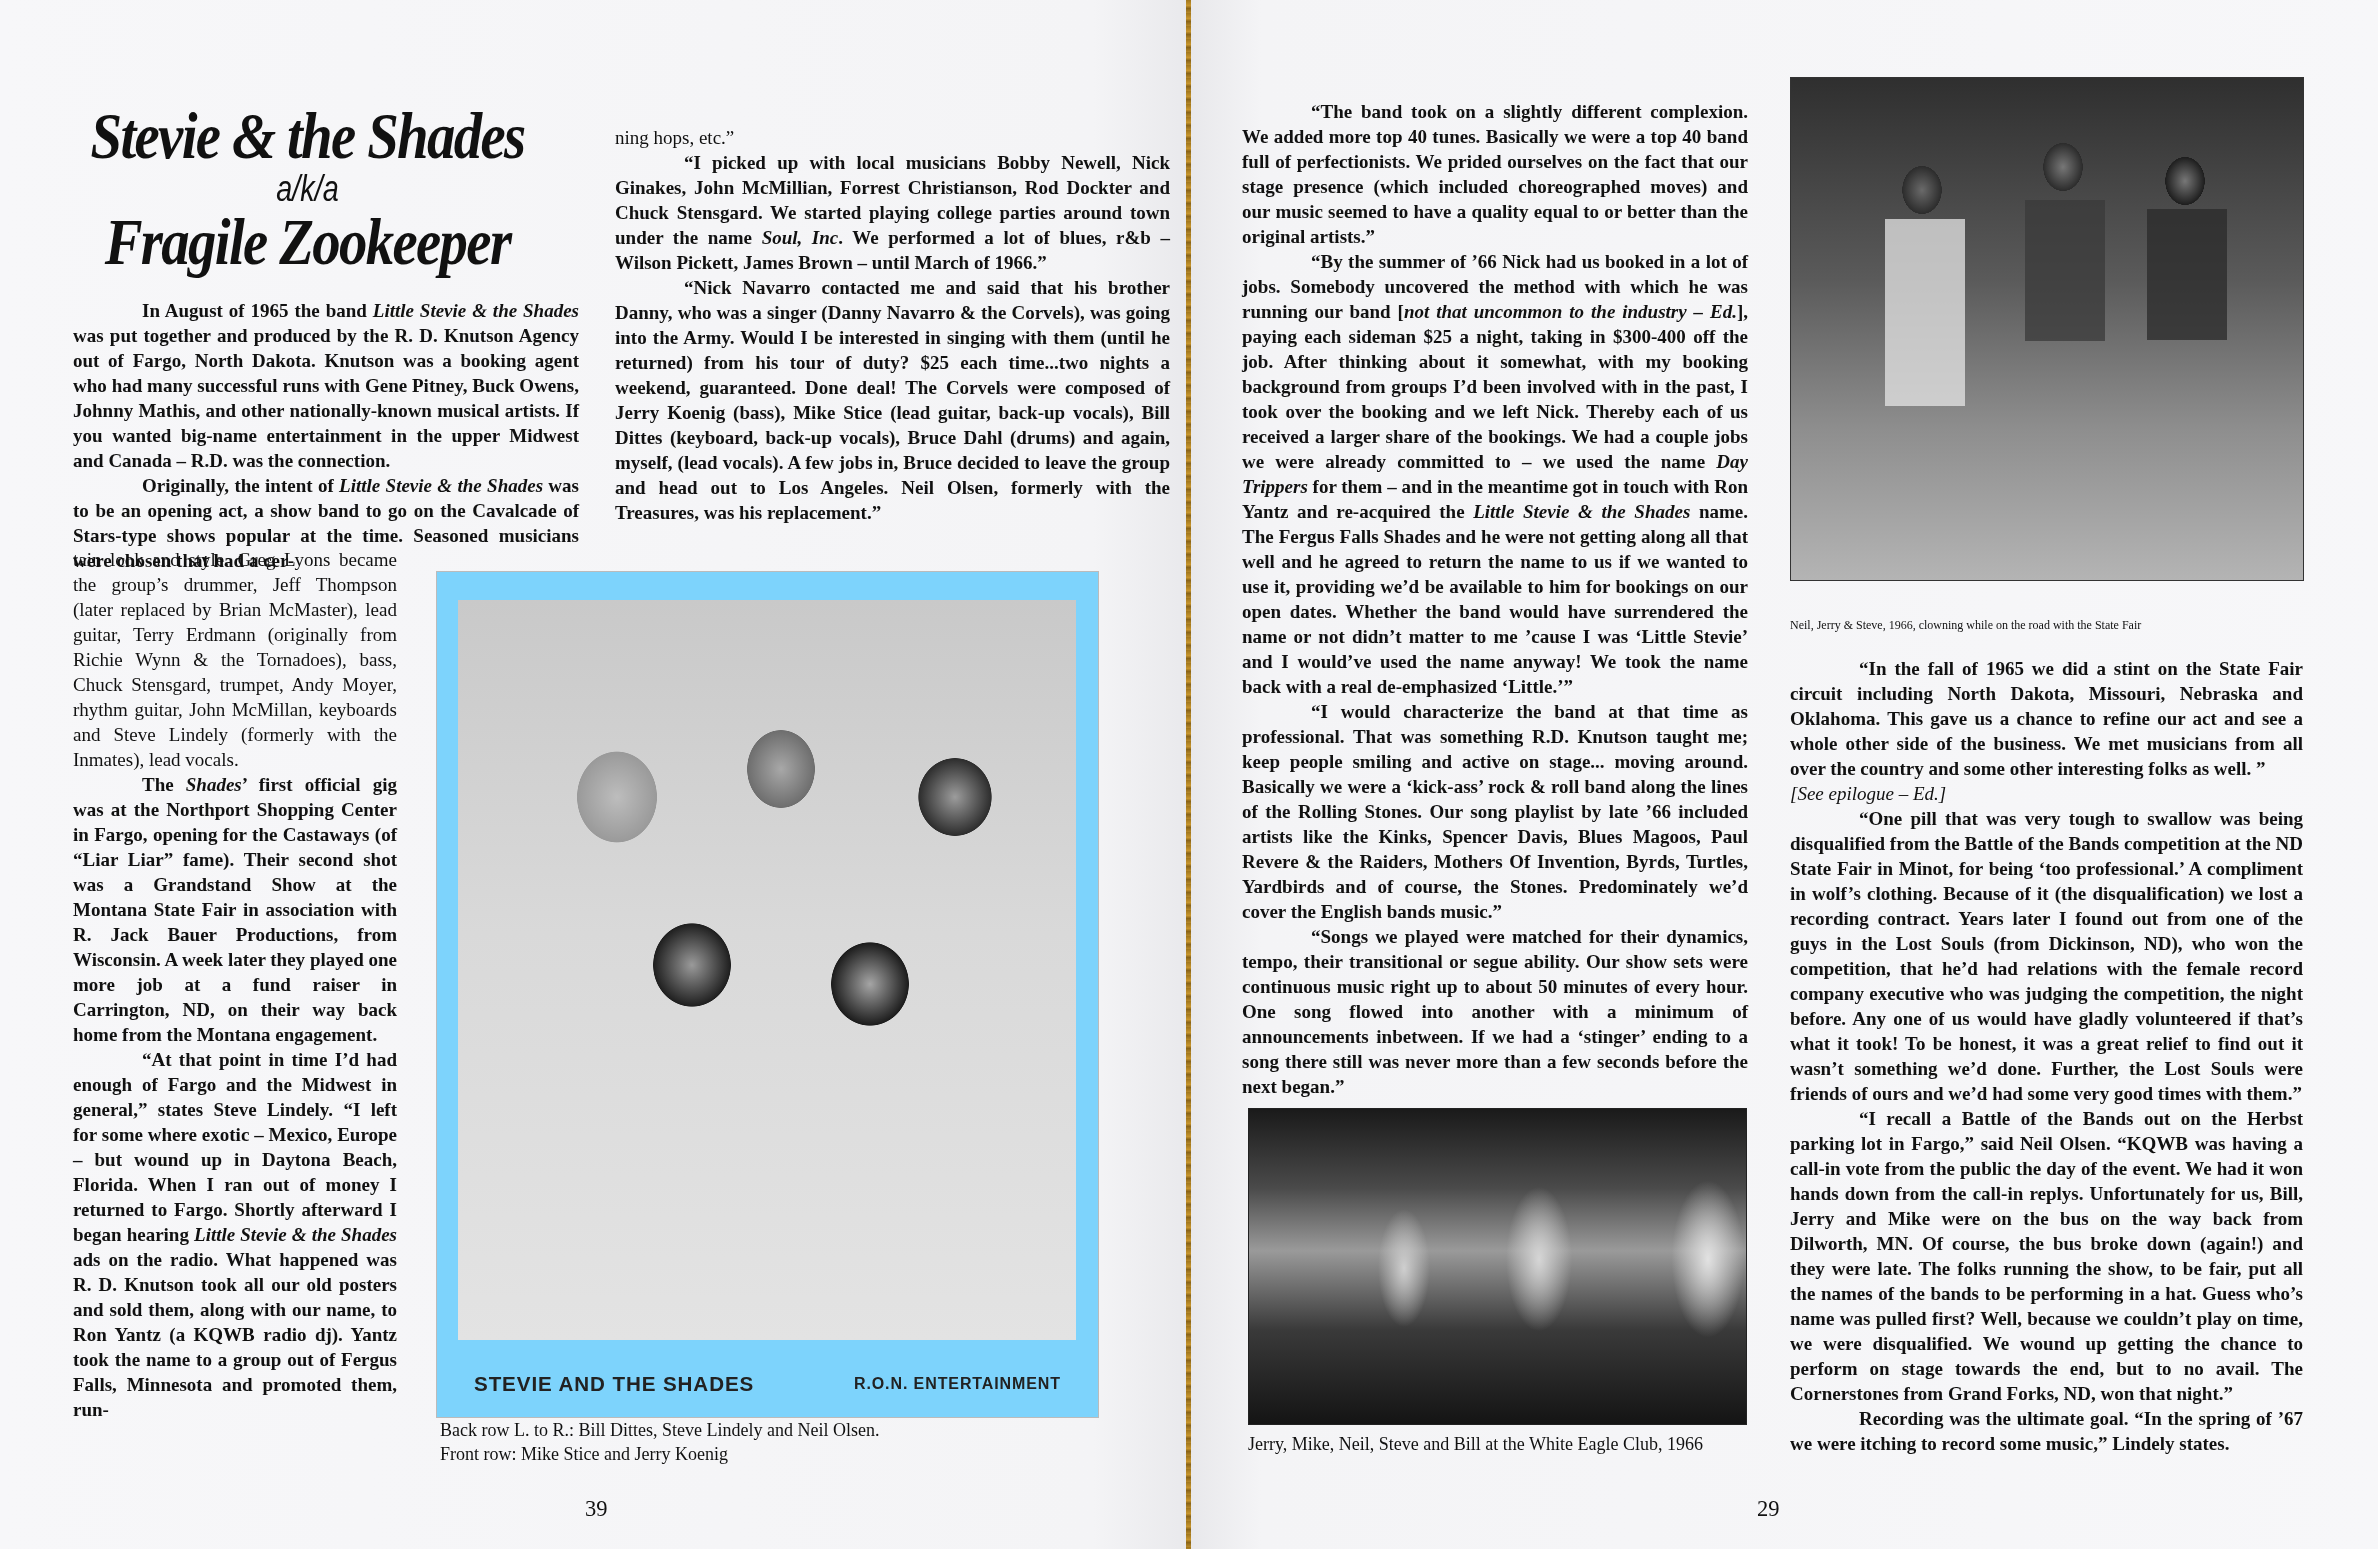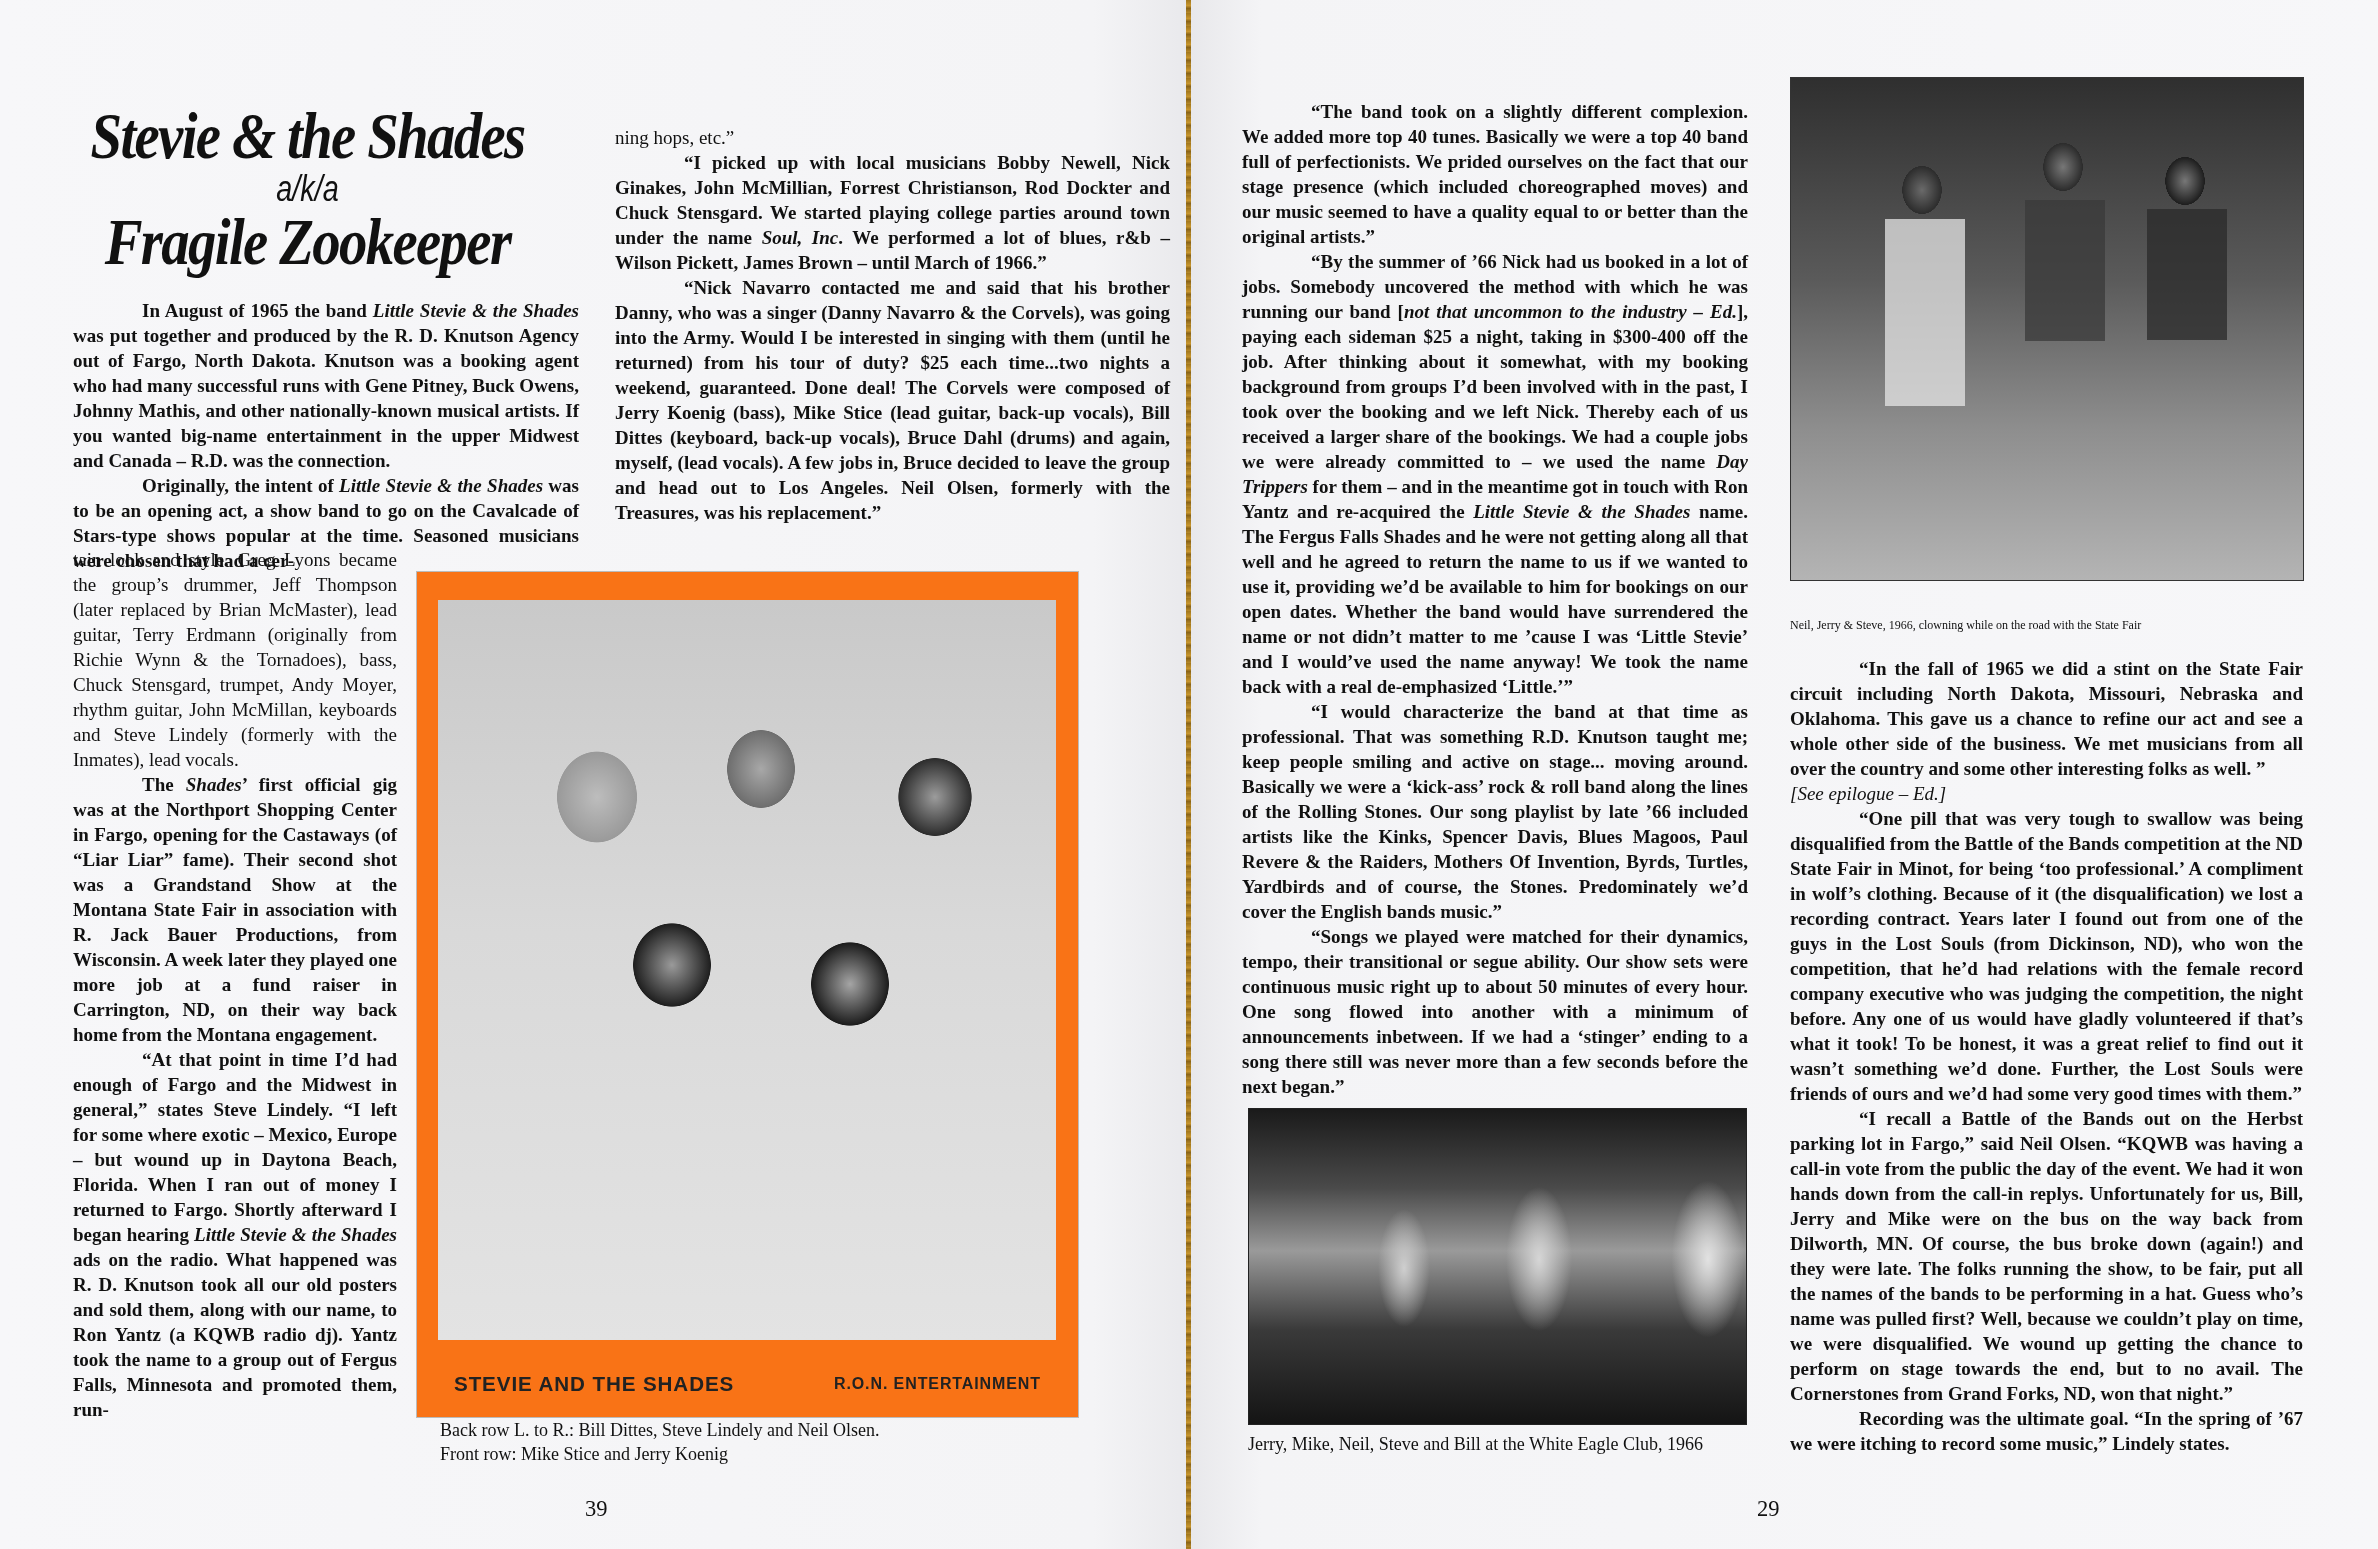--- a/index.html
+++ b/index.html
@@ -31,22 +31,22 @@
   .col p.ind { text-indent: 69px; font-weight: bold; }
   .col .it { font-style: italic; }
   .col-l1 { left: 73px; top: 298px; width: 506px; }
   .col-l1b { left: 73px; top: 547px; width: 324px; }
   .col-l2 { left: 615px; top: 99px; width: 555px; margin-top: 26px; }
   .col-r1 { left: 1242px; top: 99px; width: 506px; }
   .col-r2 { left: 1790px; top: 656px; width: 513px; }
 
   .photo { position: absolute; overflow: hidden; }
   .band-photo {
-    left: 416px; top: 571px; width: 661px; height: 845px;
-    background: #f97316; border: 0.9px solid #bbb;
+    left: 436px; top: 571px; width: 661px; height: 845px;
+    background: #7dd3fc; border: 0.9px solid #bbb;
   }
   .band-photo .img {
     position: absolute; left: 20.6px; top: 28px; width: 618px; height: 740px;
     background:
       radial-gradient(ellipse 66px 75px at 159px 197px, #bdbdbd 0%, #9a9a9a 60%, transparent 61%),
       radial-gradient(ellipse 61px 70px at 323px 169px, #a8a8a8 0%, #6e6e6e 55%, transparent 56%),
       radial-gradient(ellipse 66px 70px at 497px 197px, #9c9c9c 0%, #2d2d2d 55%, transparent 56%),
       radial-gradient(ellipse 70px 75px at 234px 365px, #9a9a9a 0%, #1f1f1f 55%, transparent 56%),
       radial-gradient(ellipse 70px 75px at 412px 384px, #a5a5a5 0%, #1c1c1c 55%, transparent 56%),
       linear-gradient(180deg, #c9c9c9 0%, #d9d9d9 45%, #e3e3e3 100%);

